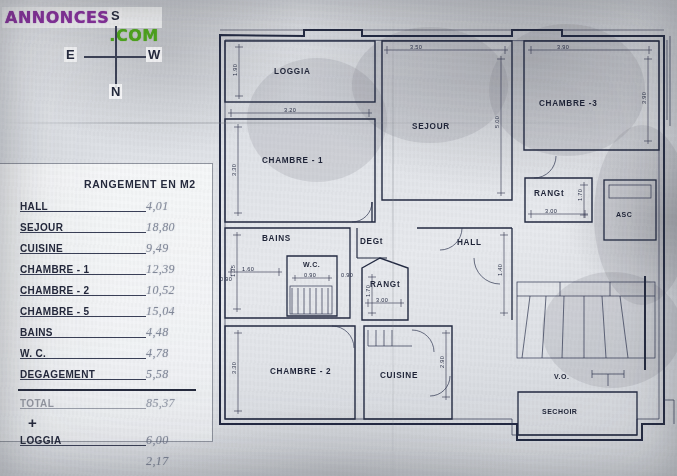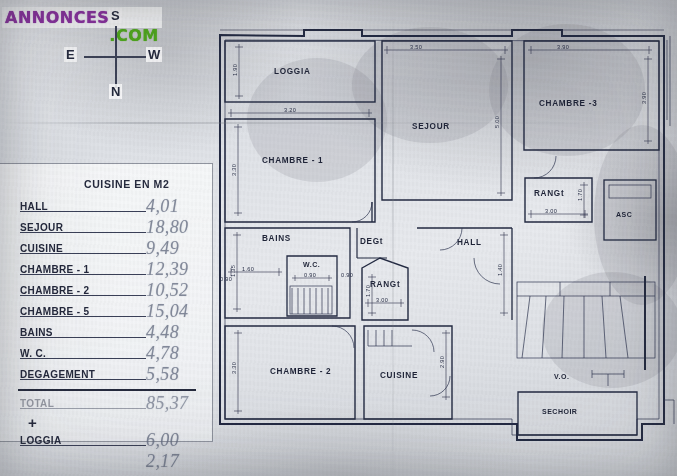--- a/index.html
+++ b/index.html
@@ -47,21 +47,21 @@
 
   
   #surf{position:absolute;left:0;top:163px;width:212px;height:277px;
         background:linear-gradient(176deg,rgba(249,250,251,.88),rgba(240,242,245,.84));
         border:1px solid rgba(70,76,92,.55);border-left:none;}
   #surf .ttl{position:absolute;left:84px;top:14px;font-size:10.5px;font-weight:bold;letter-spacing:.6px;color:#262b3e;}
   #surf ul{list-style:none;margin:0;padding:0;position:absolute;left:0;top:32px;width:212px;}
   #surf li{position:relative;height:21px;display:flex;align-items:center;}
   #surf .lb{position:absolute;left:20px;font-size:10px;font-weight:bold;letter-spacing:.35px;color:#23283c;white-space:nowrap;}
   #surf .ld{position:absolute;left:20px;right:66px;bottom:5px;height:1px;background:#3a4058;}
-  #surf .vl{position:absolute;right:10px;width:56px;text-align:left;font-size:18px;color:rgba(96,104,124,.62);
+  #surf .vl{position:absolute;right:10px;width:56px;text-align:left;font-size:12px;color:rgba(96,104,124,.62);
             font-family:"Liberation Serif",serif;font-style:italic;letter-spacing:.4px;
             text-shadow:0 0 1px rgba(120,128,150,.5);}
   #surf .rule{position:absolute;left:18px;width:178px;height:2px;background:#262b3e;}
   #surf .plus{position:absolute;font-size:15px;font-weight:bold;color:#23283c;}
 
   
   #plan{position:absolute;left:212px;top:0;width:465px;height:476px;}
   svg{position:absolute;left:0;top:0;}
   .rm{font-family:"Liberation Sans",sans-serif;font-size:8.2px;font-weight:bold;
       fill:#1f2438;letter-spacing:.7px;}
@@ -85,21 +85,21 @@
   <div id="compass">
     <div class="vline"></div>
     <div class="hline"></div>
     <span class="n-s">S</span>
     <span class="n-n">N</span>
     <span class="n-e">E</span>
     <span class="n-w">W</span>
   </div>
 
   <div id="surf">
-    <div class="ttl">CUISINE EN M2</div>
+    <div class="ttl">RANGEMENT EN M2</div>
     <ul id="surf-rows">
         <li>
           <span class="lb">HALL</span>
           <span class="ld"></span>
           <span class="vl">4,01</span>
         </li>
         <li>
           <span class="lb">SEJOUR</span>
           <span class="ld"></span>
           <span class="vl">18,80</span>

